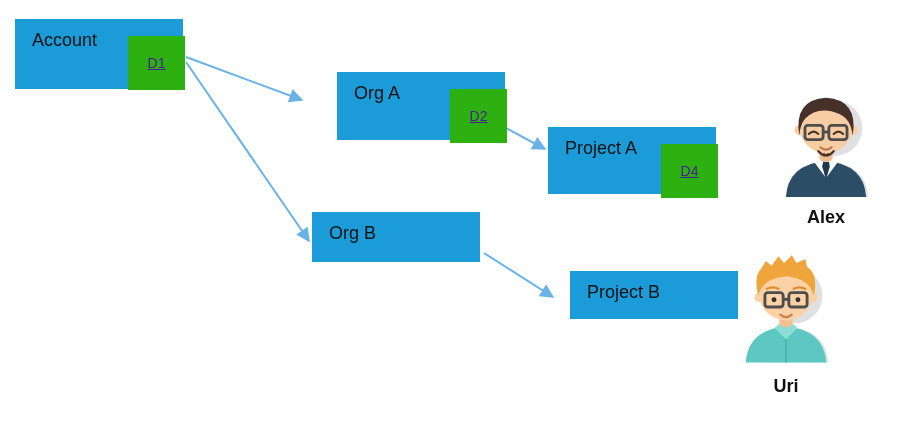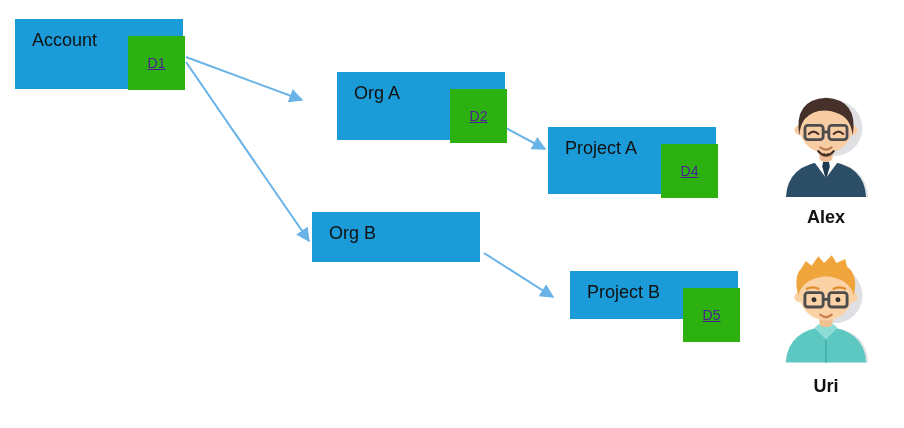--- a/index.html
+++ b/index.html
@@ -52,21 +52,21 @@
   .node-project-a { left: 548px; top: 127px; width: 168px; height: 67px; }
   .node-org-b     { left: 312px; top: 212px; width: 168px; height: 50px; }
   .node-project-b { left: 556px; top: 271px; width: 168px; height: 48px; margin-left: 14px; }
 
   .user {
     position: absolute;
     width: 100px;
     text-align: center;
   }
   .user-alex { left: 776px; top: 90px; }
-  .user-uri  { left: 776px; top: 248px; }
+  .user-uri  { left: 736px; top: 248px; }
   .user-name {
     display: block;
     margin-top: 6px;
     font-size: 18px;
     color: #111111;
     font-weight: bold;
   }
 </style>
 </head>
 <body>
@@ -101,21 +101,20 @@
     <span class="node-label">Project A</span>
     <span class="badge">D4</span>
   </div>
 
   <div class="node node-org-b">
     <span class="node-label">Org B</span>
   </div>
 
   <div class="node node-project-b">
     <span class="node-label">Project B</span>
-    <span class="badge">D5</span>
   </div>
 
   <div class="user user-alex">
     <svg width="92" height="107" viewBox="0 0 96 112" xmlns="http://www.w3.org/2000/svg">
       <g fill="#dfe0e3">
         <circle cx="57" cy="40" r="29"></circle>
         <path d="M18,112 Q20,80 56,76 Q90,80 92,112 Z"></path>
       </g>
       <path d="M6,112 Q8,78 48,74 Q88,78 90,112 Z" fill="#2c4d66"></path>
       <path d="M36,76 L48,92 L60,76 L54,73 L42,73 Z" fill="#ffffff"></path>

